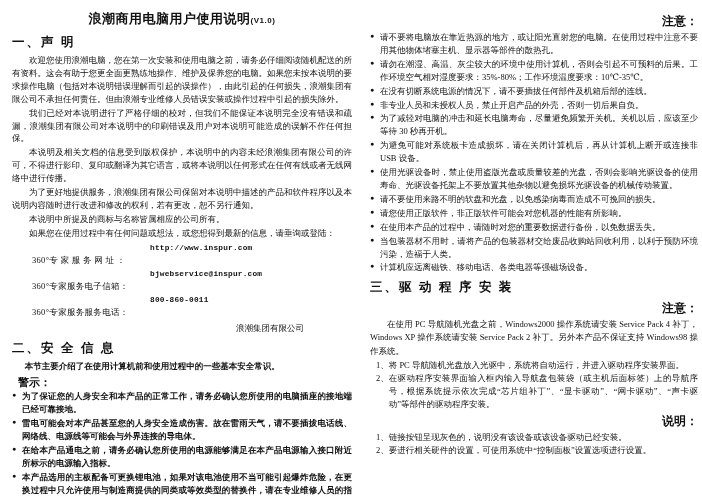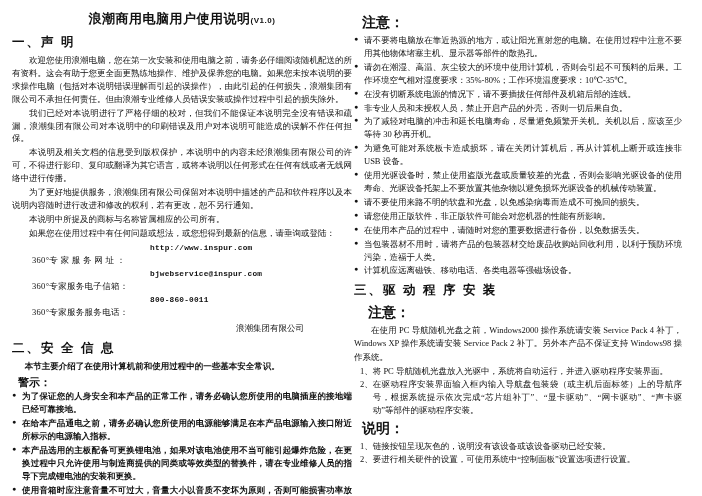--- a/index.html
+++ b/index.html
@@ -1,21 +1,21 @@
 <!DOCTYPE html>
 <html><head>
 <meta charset="utf-8">
 <style>
   html,body{margin:0;padding:0;}
   body{
     width:702px;height:496px;background:#ffffff;color:#111;
     font-family:"Liberation Serif","DejaVu Serif",serif;
     overflow:hidden;
   }
-  .page{display:flex;gap:2px;padding:8px 8px 0 12px;box-sizing:border-box;width:702px;height:496px;}
+  .page{display:flex;gap:18px;padding:8px 8px 0 12px;box-sizing:border-box;width:702px;height:496px;}
   .col-left{width:340px;flex:0 0 340px;}
   .col-right{width:328px;flex:0 0 328px;padding-top:4px;}
 
   .doc-title{
     text-align:center;font-family:"Liberation Sans","DejaVu Sans",sans-serif;
     font-weight:bold;font-size:13px;margin:2px 0 6px 0;letter-spacing:.5px;
   }
   .doc-title .ver{font-size:8px;font-weight:bold;}
 
   .sec-head{
@@ -40,21 +40,21 @@
   .intro{font-size:8.5px;line-height:1.5;text-indent:1.5em;margin:1px 0;}
   .warn-label{font-size:11px;line-height:1.5;padding-left:6px;margin:0;}
 
   .bullet{
     position:relative;font-size:8.5px;line-height:1.52;text-align:justify;
     padding-left:10px;margin:0 0 1px 0;
   }
   .bullet::before{content:"\25CF";position:absolute;left:0;top:0;font-size:7px;}
   .bullet.b-bold{font-family:"Liberation Sans","DejaVu Sans",sans-serif;font-weight:bold;}
 
-  .notice-label{font-size:14px;line-height:1.5;margin:0 0 1px 8px;}
+  .notice-label{font-size:12px;line-height:1.5;margin:0 0 1px 0;text-align:right;}
   .step,.note{display:flex;font-size:8.5px;line-height:1.55;margin:0;}
   .step .num,.note .num{flex:0 0 18px;text-align:left;padding-left:6px;box-sizing:border-box;}
   .step .txt,.note .txt{flex:1;text-align:justify;}
   .driver-notice{font-size:8.5px;line-height:1.55;text-indent:2em;text-align:justify;margin:0 0 1px 0;}
 </style>
 </head>
 <body>
 
 <div class="page">
 
@@ -103,20 +103,21 @@
     <div class="signature">浪潮集团有限公司</div>
 
     <div class="sec-head">二、安 全 信 息</div>
     <p class="intro bold-sans">本节主要介绍了在使用计算机前和使用过程中的一些基本安全常识。</p>
     <p class="warn-label bold-sans">警示：</p>
 
     <div>
 
         <div class="bullet b-bold">为了保证您的人身安全和本产品的正常工作，请务必确认您所使用的电脑插座的接地端已经可靠接地。</div>
 
+        <div class="bullet b-bold">雷电可能会对本产品甚至您的人身安全造成伤害。故在雷雨天气，请不要插拔电话线、网络线、电源线等可能会与外界连接的导电体。</div>
 
         <div class="bullet b-bold">在给本产品通电之前，请务必确认您所使用的电源能够满足在本产品电源输入接口附近所标示的电源输入指标。</div>
 
         <div class="bullet b-bold">本产品选用的主板配备可更换锂电池，如果对该电池使用不当可能引起爆炸危险，在更换过程中只允许使用与制造商提供的同类或等效类型的替换件，请在专业维修人员的指导下完成锂电池的安装和更换。</div>
 
         <div class="bullet b-bold">使用音箱时应注意音量不可过大，音量大小以音质不变坏为原则，否则可能损害功率放大电路和喇叭而造成音质永久性损害。不要将手或其他物品插入音箱的开孔处，以免损害喇叭的共振膜。</div>
       </div>
 
   </div>
 

